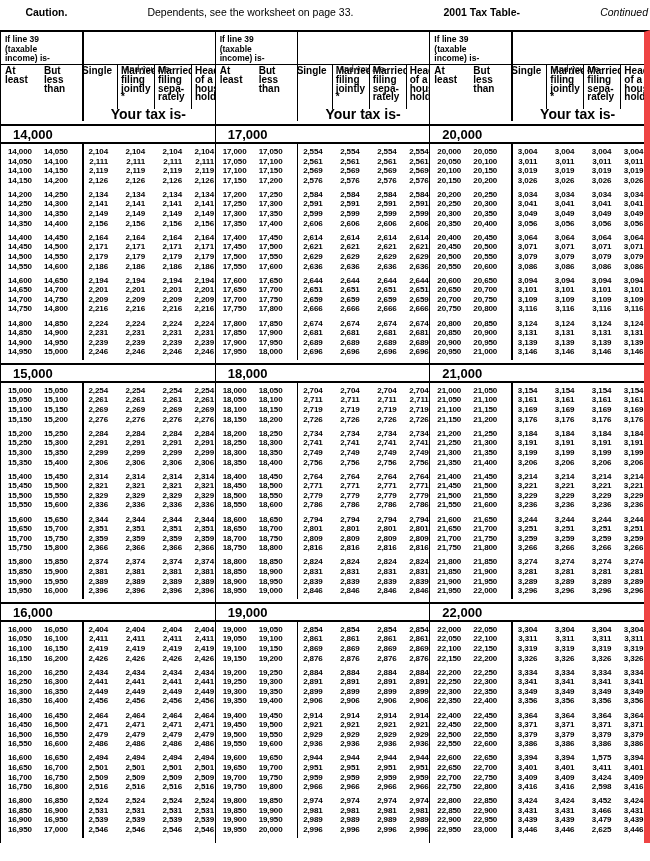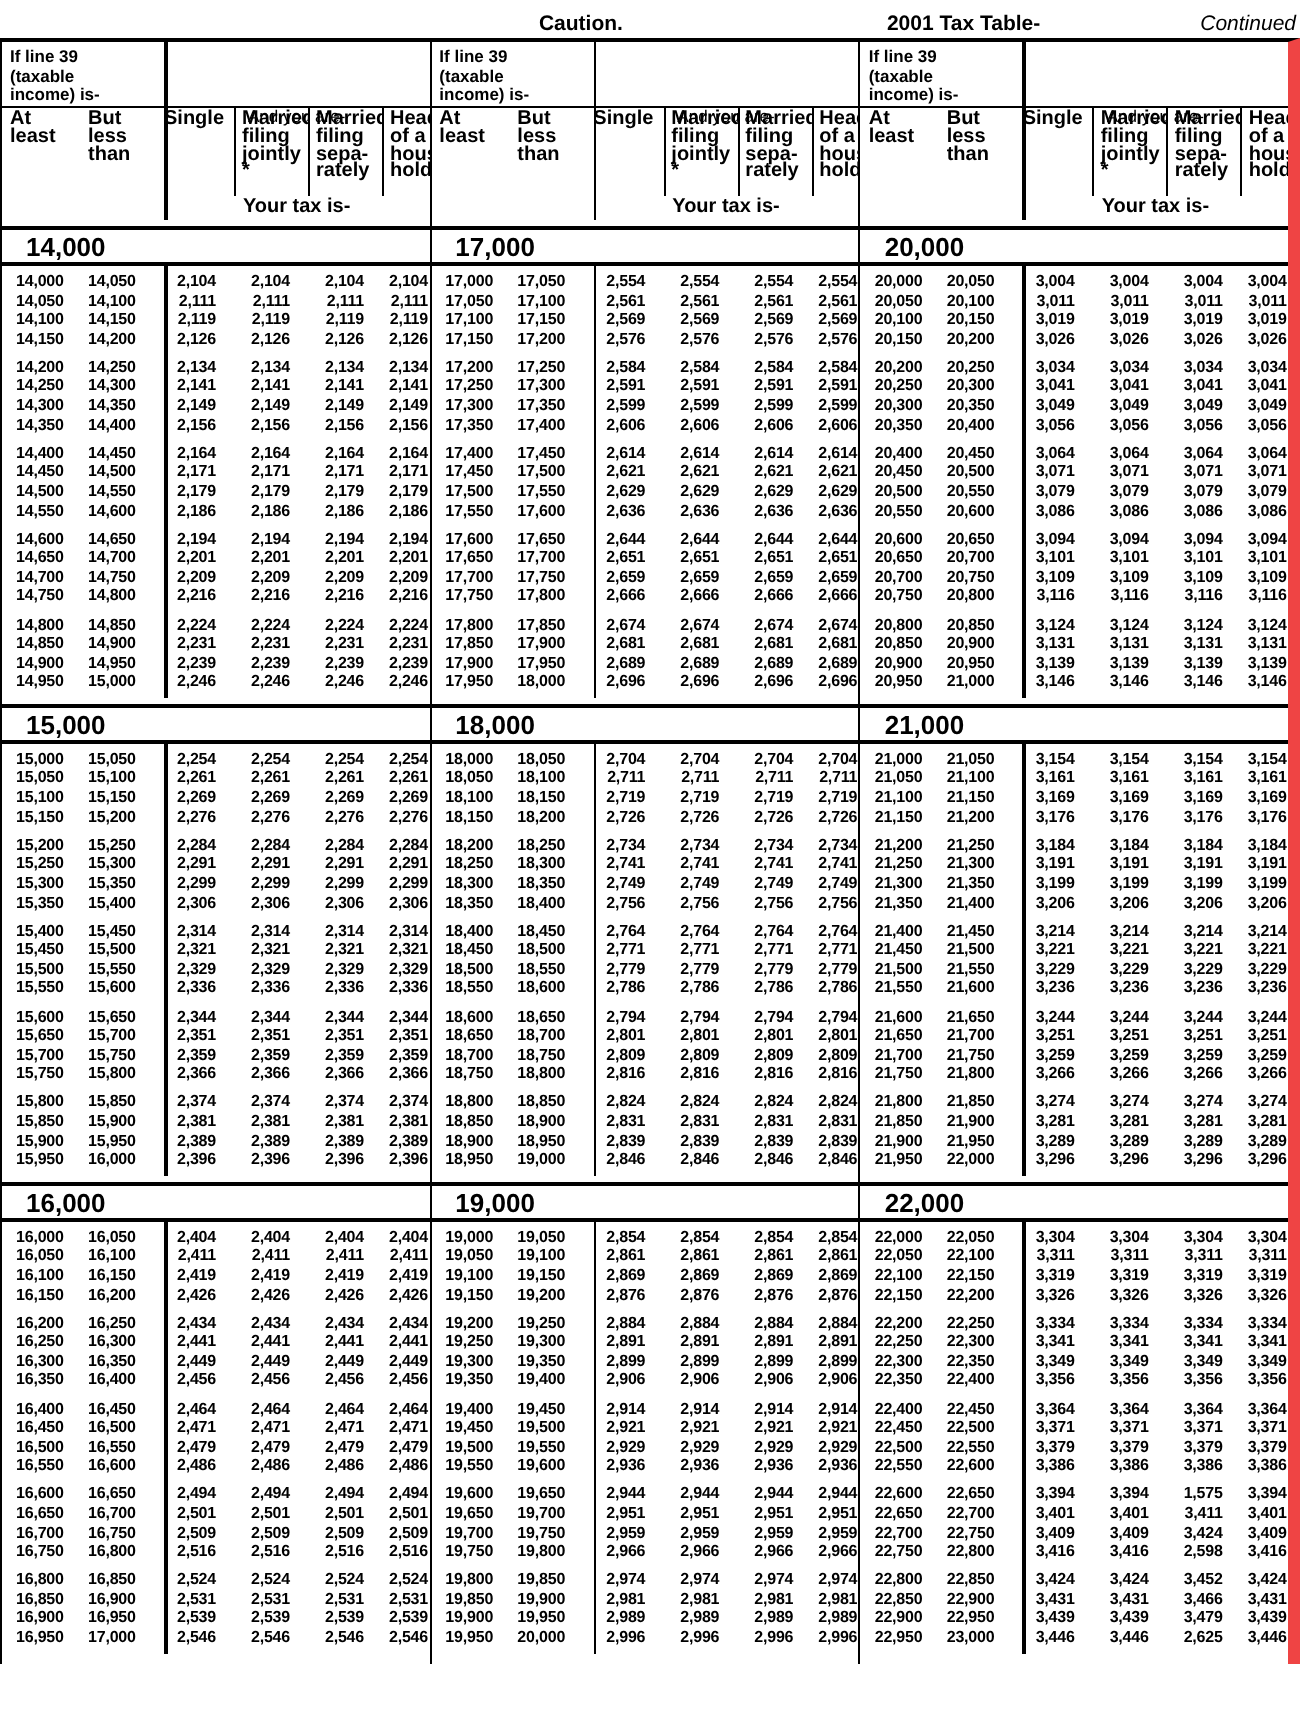--- a/index.html
+++ b/index.html
@@ -1,20 +1,20 @@
 <!DOCTYPE html>
 <html><head>
 <meta charset="utf-8">
 <style>
   html,body{margin:0;padding:0;background:#fff;}
   body{width:650px;height:861px;font-family:"Liberation Sans",sans-serif;color:#000;}
   .page{position:relative;width:650px;height:861px;overflow:hidden;background:#fff;}
 
   
-  .caption{height:16px;padding:2px 2px 1px 0;display:flex;justify-content:flex-end;align-items:flex-end;
+  .caption{height:16px;padding:2px 2px 12px 0;display:flex;justify-content:flex-end;align-items:flex-end;
            font-size:10.5px;line-height:12px;white-space:nowrap;gap:38px;}
   .caption .bold{font-weight:bold;}
   .caption .gap{display:inline-block;width:14px;}
   .caption .italic{font-style:italic;margin-top:24px;}
   .caption .sp{display:inline-block;width:4px;}
 
   
   .table-area{border-top:2px solid #000;border-left:1px solid #000;border-right:6px solid #ef4444;
               display:flex;height:813px;box-sizing:border-box;}
   .major-col{flex:1 1 0;position:relative;overflow:hidden;}
@@ -24,21 +24,21 @@
   .col-head{position:relative;height:89px;}
   .col-head::before{content:"";position:absolute;left:81px;top:0;bottom:0;width:1.5px;background:#000;}
   .head-top{display:flex;height:33px;border-bottom:1px solid #000;box-sizing:border-box;}
   .head-income{width:81px;font-weight:bold;font-size:8.5px;line-height:9.5px;padding:3px 0 0 4px;white-space:pre-line;box-sizing:border-box;}
   .head-andyou{flex:1;text-align:center;font-weight:normal;font-size:8.5px;padding-top:12px;margin-top:20px;}
   .head-cols{display:grid;grid-template-columns:39px 42px 35px 37px 37px 25px;height:44px;
              font-size:10px;line-height:8.8px;font-weight:bold;box-sizing:border-box;}
   .hc{padding:2px 0 0 4px;white-space:pre-line;box-sizing:border-box;overflow:hidden;}
   .hc.center{padding-left:0;}
   .hc.vline{border-left:1px solid #000;padding-left:3px;}
-  .head-yourtax{height:12px;margin-left:81px;text-align:center;font-weight:bold;font-size:10px;line-height:11px;}
+  .head-yourtax{height:12px;margin-left:81px;text-align:center;font-weight:bold;font-size:14px;line-height:11px;}
 
   
   .section-header{border-top:2px solid #000;border-bottom:2px solid #000;margin-top:3px;
                   padding:2px 0 1px 12px;font-weight:bold;font-size:13px;line-height:13px;}
   .section-rows{position:relative;padding:3px 0;}
   .section-rows::before{content:"";position:absolute;left:81px;top:0;bottom:0;width:1.5px;background:#000;}
   .row-group + .row-group{margin-top:4.5px;}
   .t-row{display:grid;grid-template-columns:39px 42px 35px 37px 37px 25px;
          font-size:8px;line-height:9.6px;font-weight:bold;letter-spacing:-0.1px;}
   .t-cell{overflow:hidden;}
@@ -54,20 +54,21 @@
   .continued{flex:1;text-align:right;font-style:italic;padding-right:4px;}
 </style>
 </head>
 <body>
 
 <div class="page">
 
   <div class="caption">
     <span class="bold">Caution.</span>
       <span class="sp"></span>
+    <span>Dependents, see the worksheet on page 33.</span>
     <span class="gap"></span>
     <span class="bold">2001 Tax Table-</span>
       <span class="sp"></span>
     <span class="italic">Continued</span>
   </div>
 
   <div class="table-area">
 
     <div class="major-col">
       <div class="col-head">

